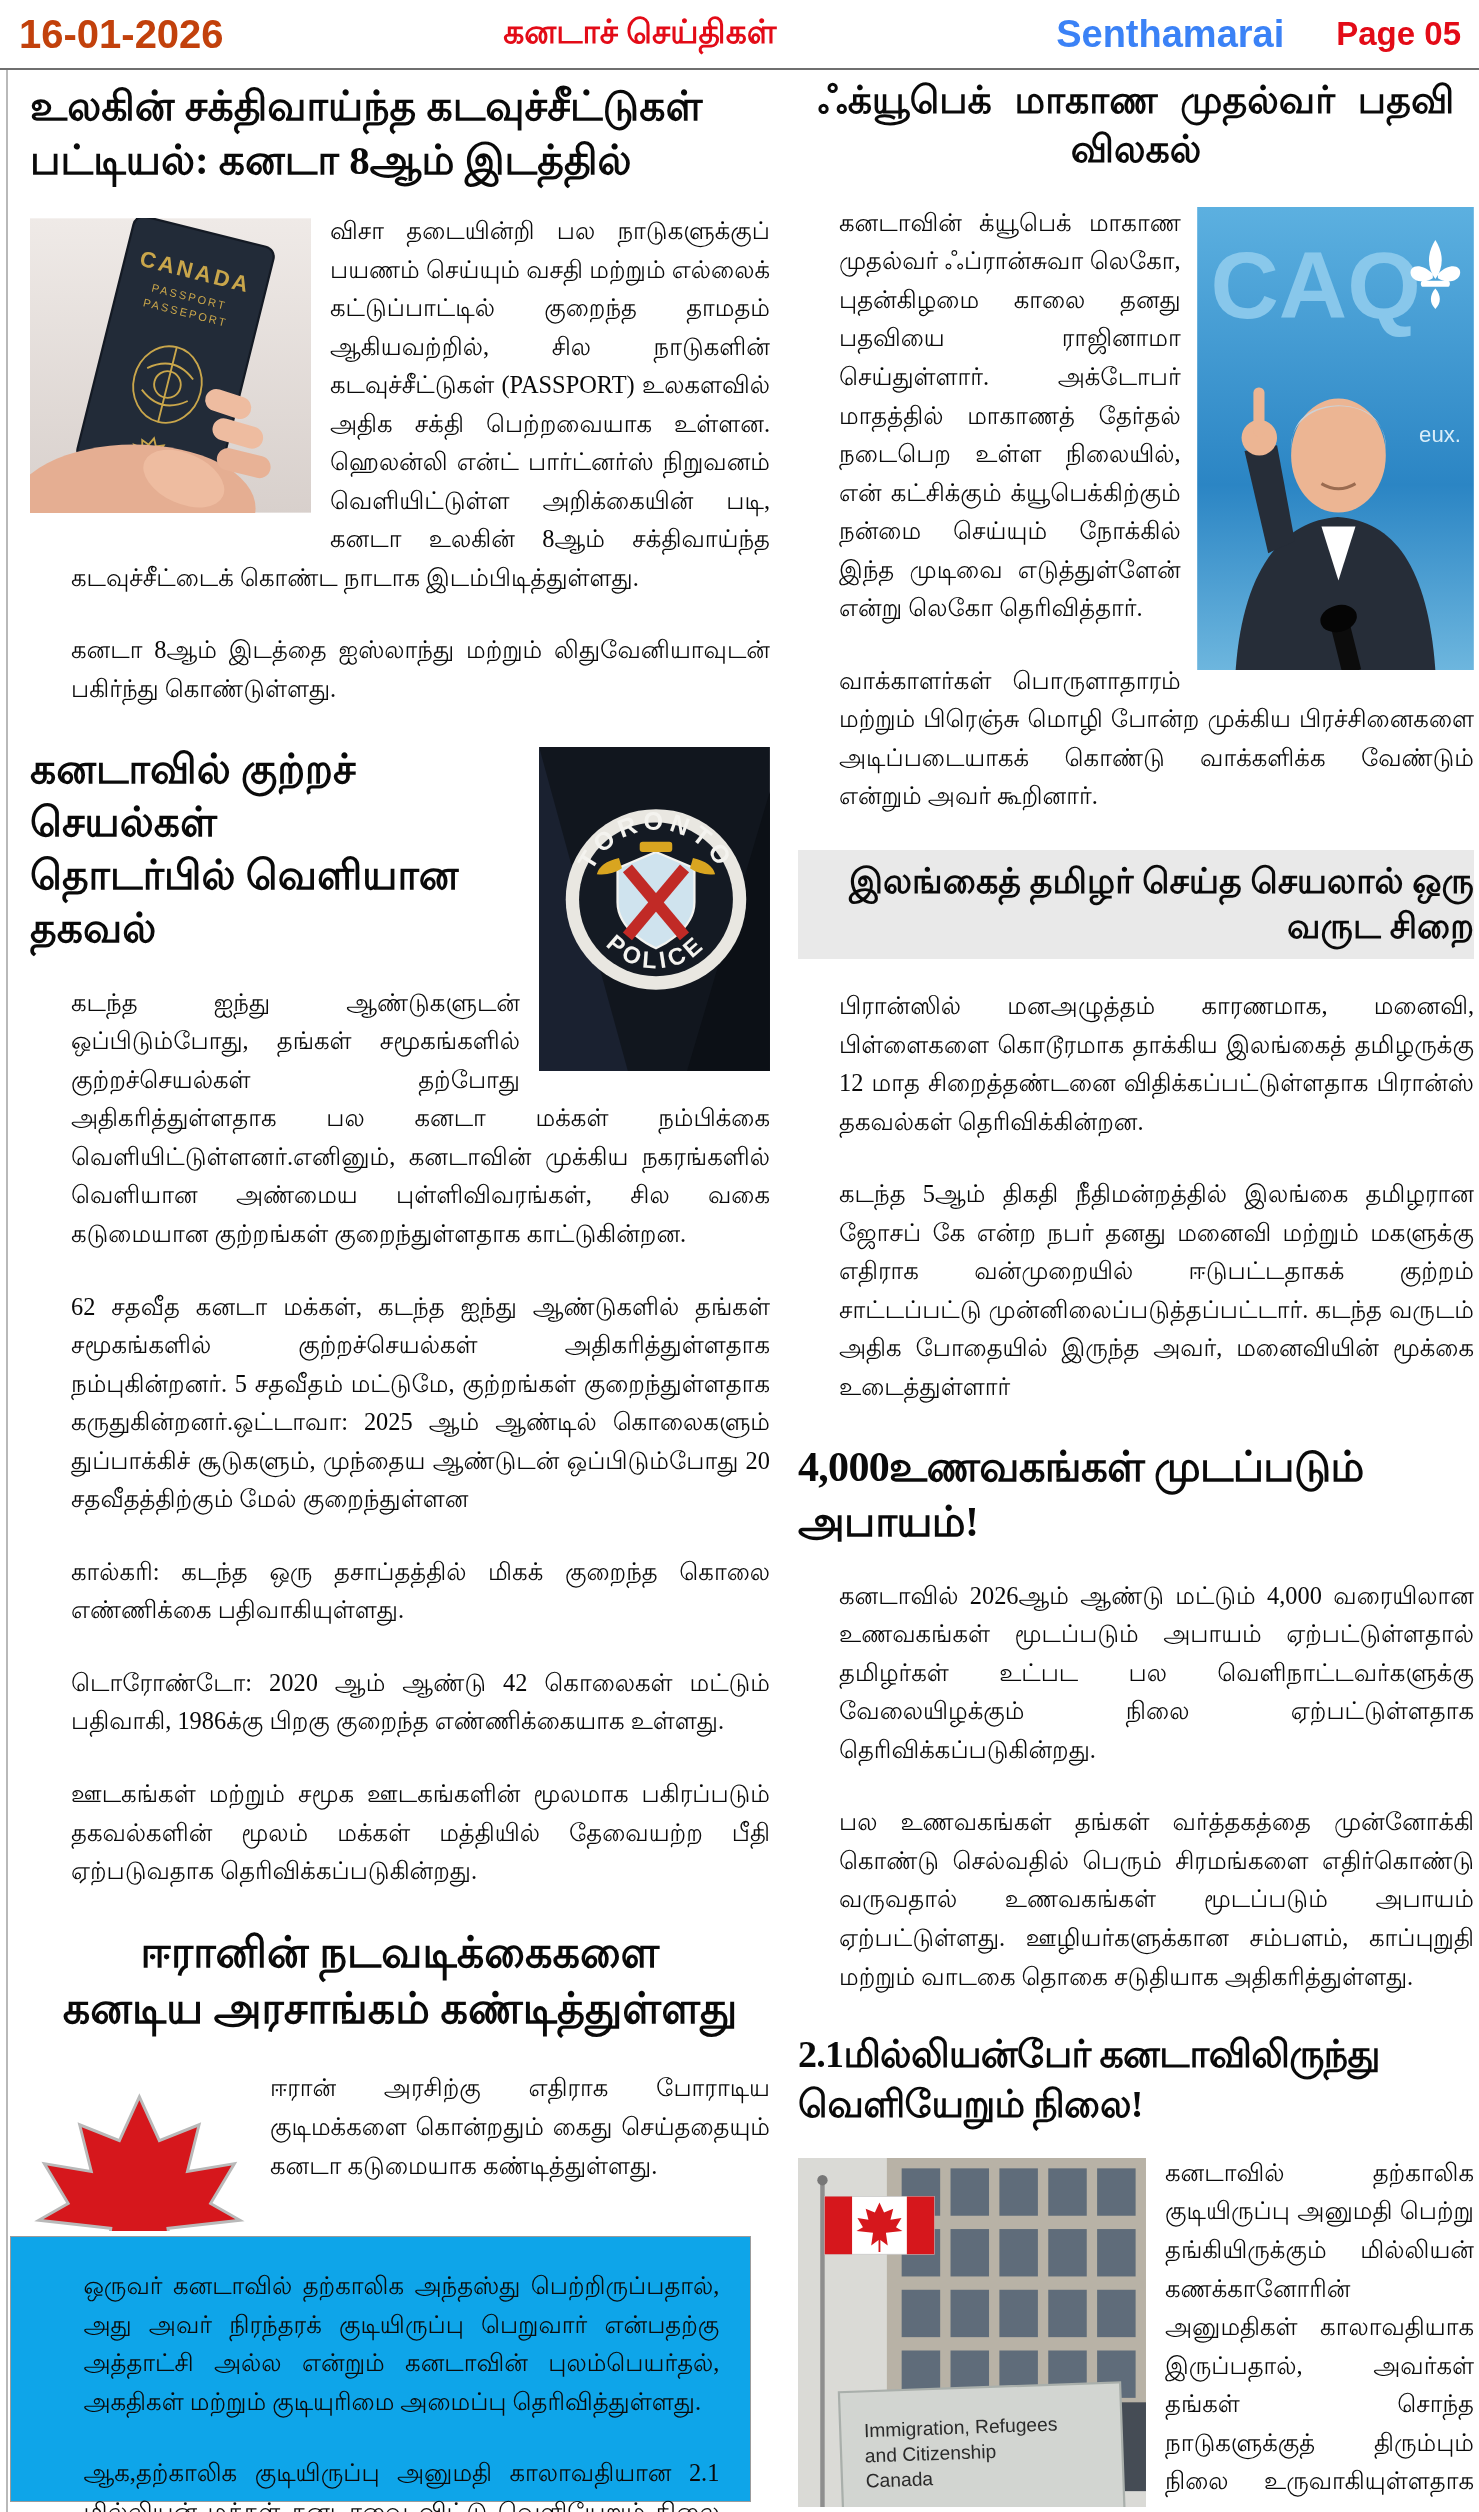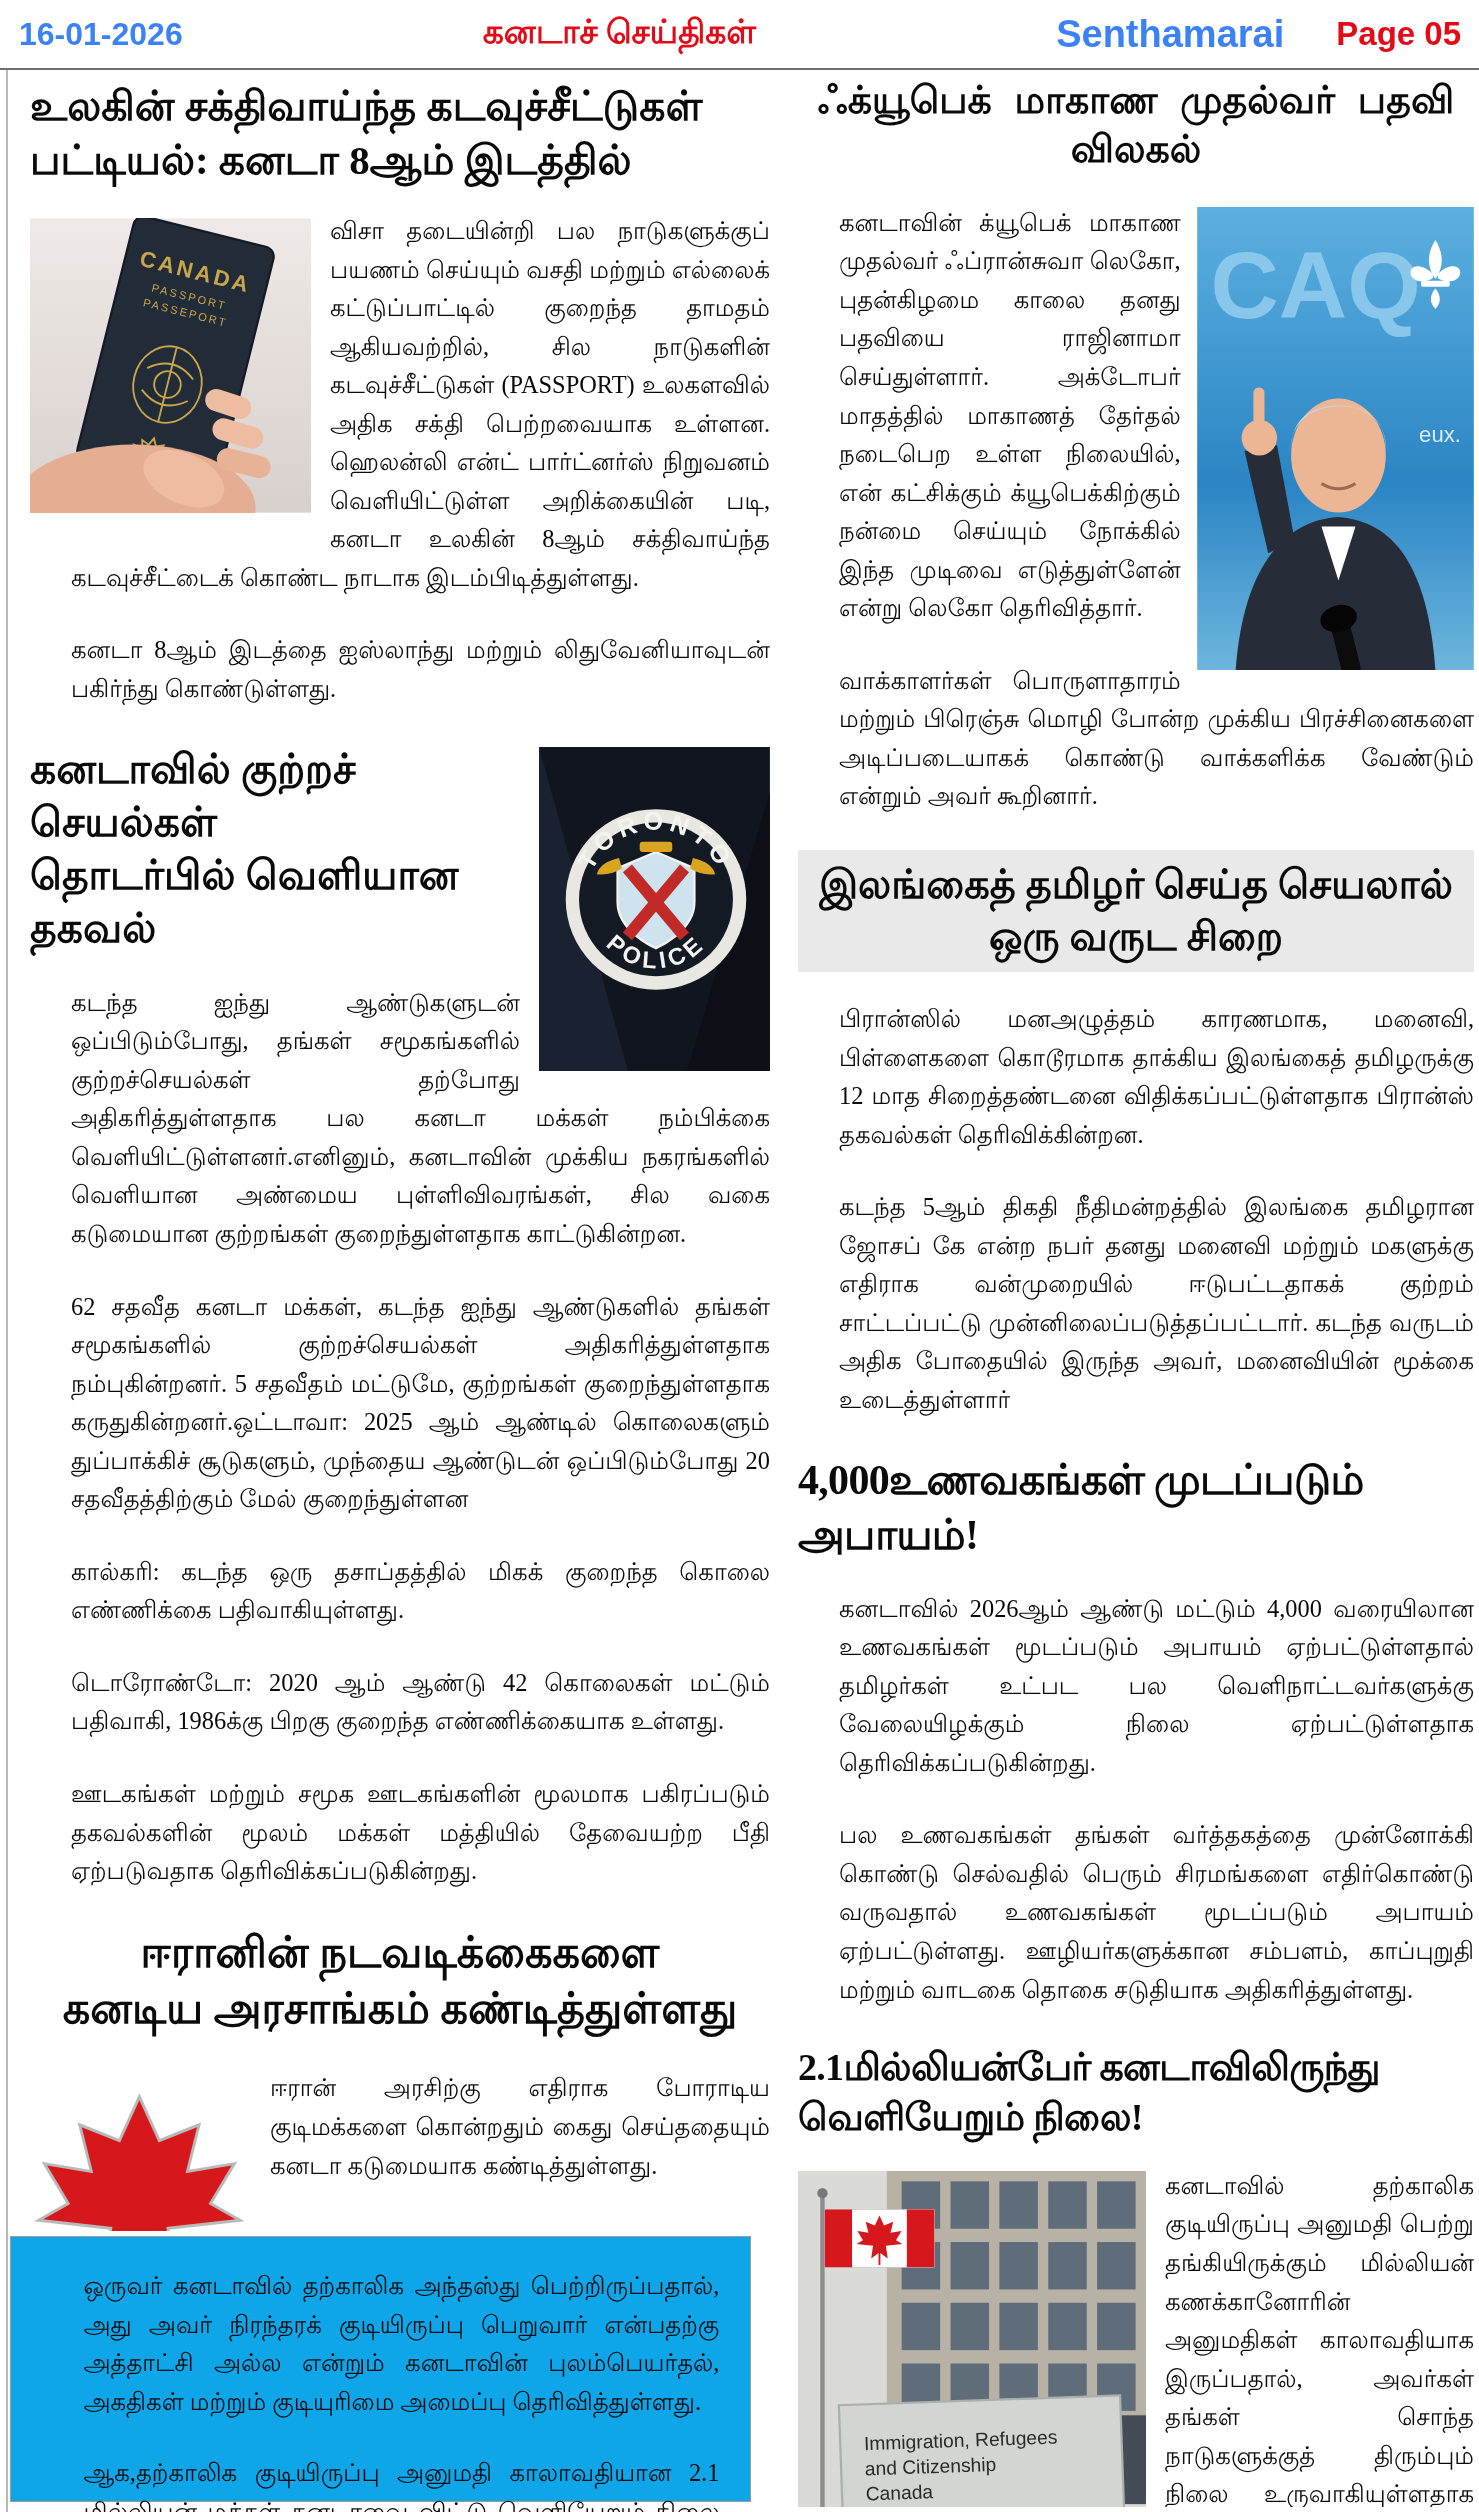--- a/index.html
+++ b/index.html
@@ -1,37 +1,37 @@
 <!DOCTYPE html>
 <html style="font-size:12px"><head>
 <meta charset="utf-8">
 <style>
   html,body{margin:0;padding:0;background:#fff;}
   #page{position:relative;width:1480px;height:2512px;background:#ffffff;overflow:hidden;
         font-family:"Liberation Serif","DejaVu Serif",serif;color:#0a0a0a;}
   
   #hdr{position:absolute;left:0;top:0;width:1480px;height:70px;border-bottom:2.2px solid #6f6f6f;
        display:flex;align-items:center;box-sizing:border-box;padding:0 19px;}
-  .hdr-date{font-family:"Liberation Sans","DejaVu Sans",sans-serif;font-weight:bold;font-size:32px;color:#3b82f6;}
+  .hdr-date{font-family:"Liberation Sans","DejaVu Sans",sans-serif;font-weight:bold;font-size:40px;color:#c2410c;}
   .hdr-title{font-size:33px;color:#e30b17;font-weight:bold;}
   .hdr-brand{font-family:"Liberation Sans","DejaVu Sans",sans-serif;font-weight:bold;font-size:38px;color:#3b82f6;}
   .hdr-page{font-family:"Liberation Sans","DejaVu Sans",sans-serif;font-weight:bold;font-size:33px;color:#e30b17;margin-left:52px;}
   .sp{flex:1;}
   #left-rule{position:absolute;left:6px;top:70px;width:1.5px;height:2442px;background:#b9b9b9;}
   
   #colL{position:absolute;left:30px;top:76px;width:740px;height:2155px;overflow:hidden;}
   #colR{position:absolute;left:798px;top:78px;width:676px;height:2429px;overflow:hidden;}
   p.body{font-size:24.4px;line-height:1.58;text-align:justify;margin:0 0 34px 0;padding-left:41px;}
   h1,h2,h3,h4{margin:0;}
   .hl{font-weight:bold;line-height:1.3;letter-spacing:0px;}
   .h-a1{font-size:41px;margin:4.4px 0 25px 0;}
   .h-a2{font-size:41px;margin:0 0 28px 0;}
   .h-a3{font-size:43px;text-align:center;margin:10.4px 0 33px 0;}
   .h-qc{font-size:38px;text-align:center;margin:0 0 27px 0;font-family:Liberation Mono, monospace;}
-  .h-lk{font-size:40px;text-align:center;background:#e9e9e9;padding:9px 0;margin:4.4px 0 28px 0;}
+  .h-lk{font-size:35px;text-align:right;background:#e9e9e9;padding:9px 0;margin:4.4px 0 28px 0;}
   .h-rs{font-size:42px;margin:1.5px 0 27px 0;letter-spacing:-0.7px;}
   .h-mi{font-size:38px;margin:1.5px 0 25px 0;letter-spacing:-0.7px;}
   
   .ph{display:block;}
   .psp{float:left;width:281px;height:295px;margin:6px 19px 10.4px 0;}
   .police{float:right;width:231px;height:324px;margin:4.4px 0 13.3px 19px;}
   .cnd{float:left;width:218px;height:324px;margin:3px 22px 9px 0;}
   .leg{float:right;width:277px;height:463px;margin:3px 0 12px 16.3px;}
   .ircc{float:left;width:348px;height:459px;margin:4.4px 19px 10.4px 0;}
   

